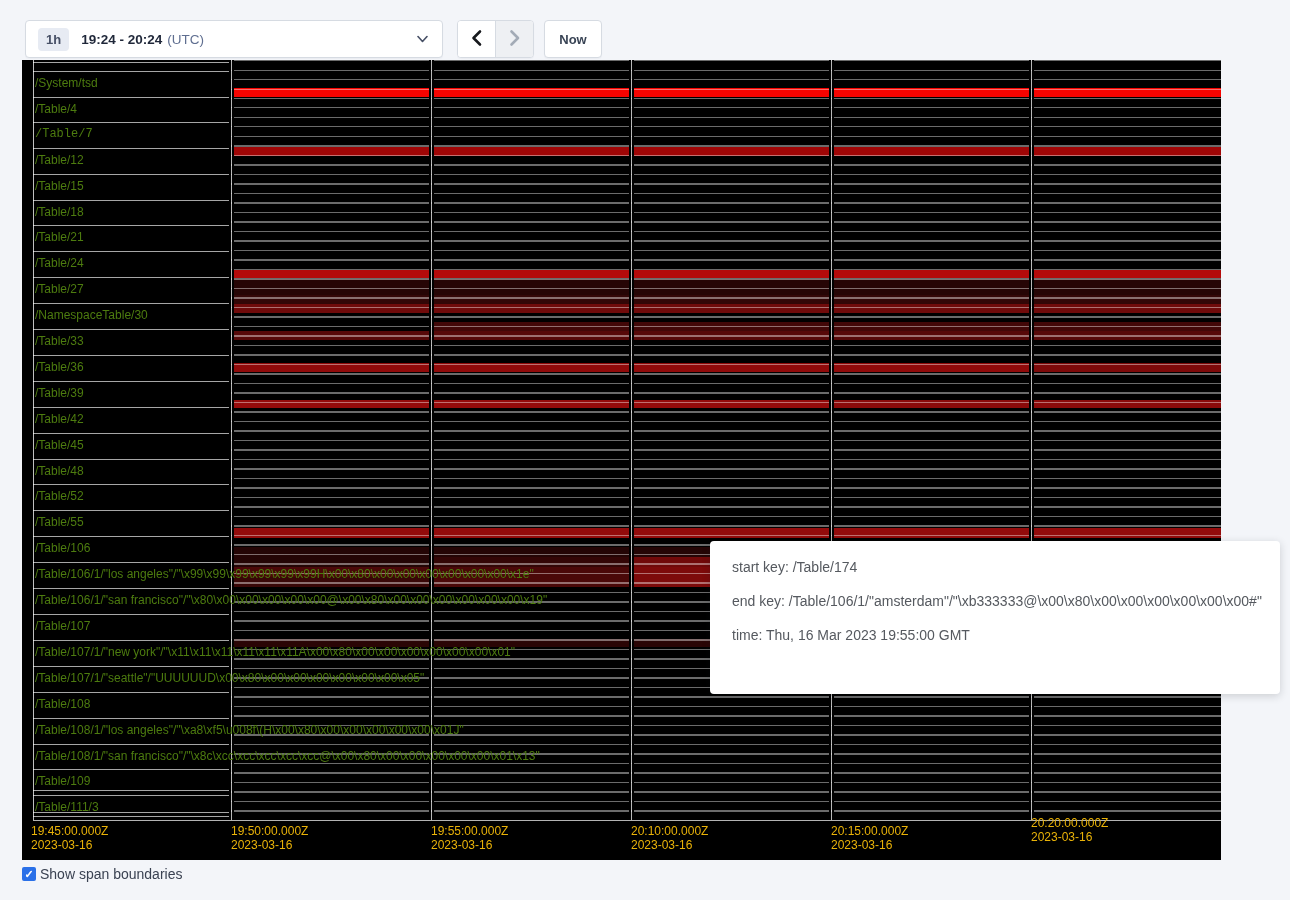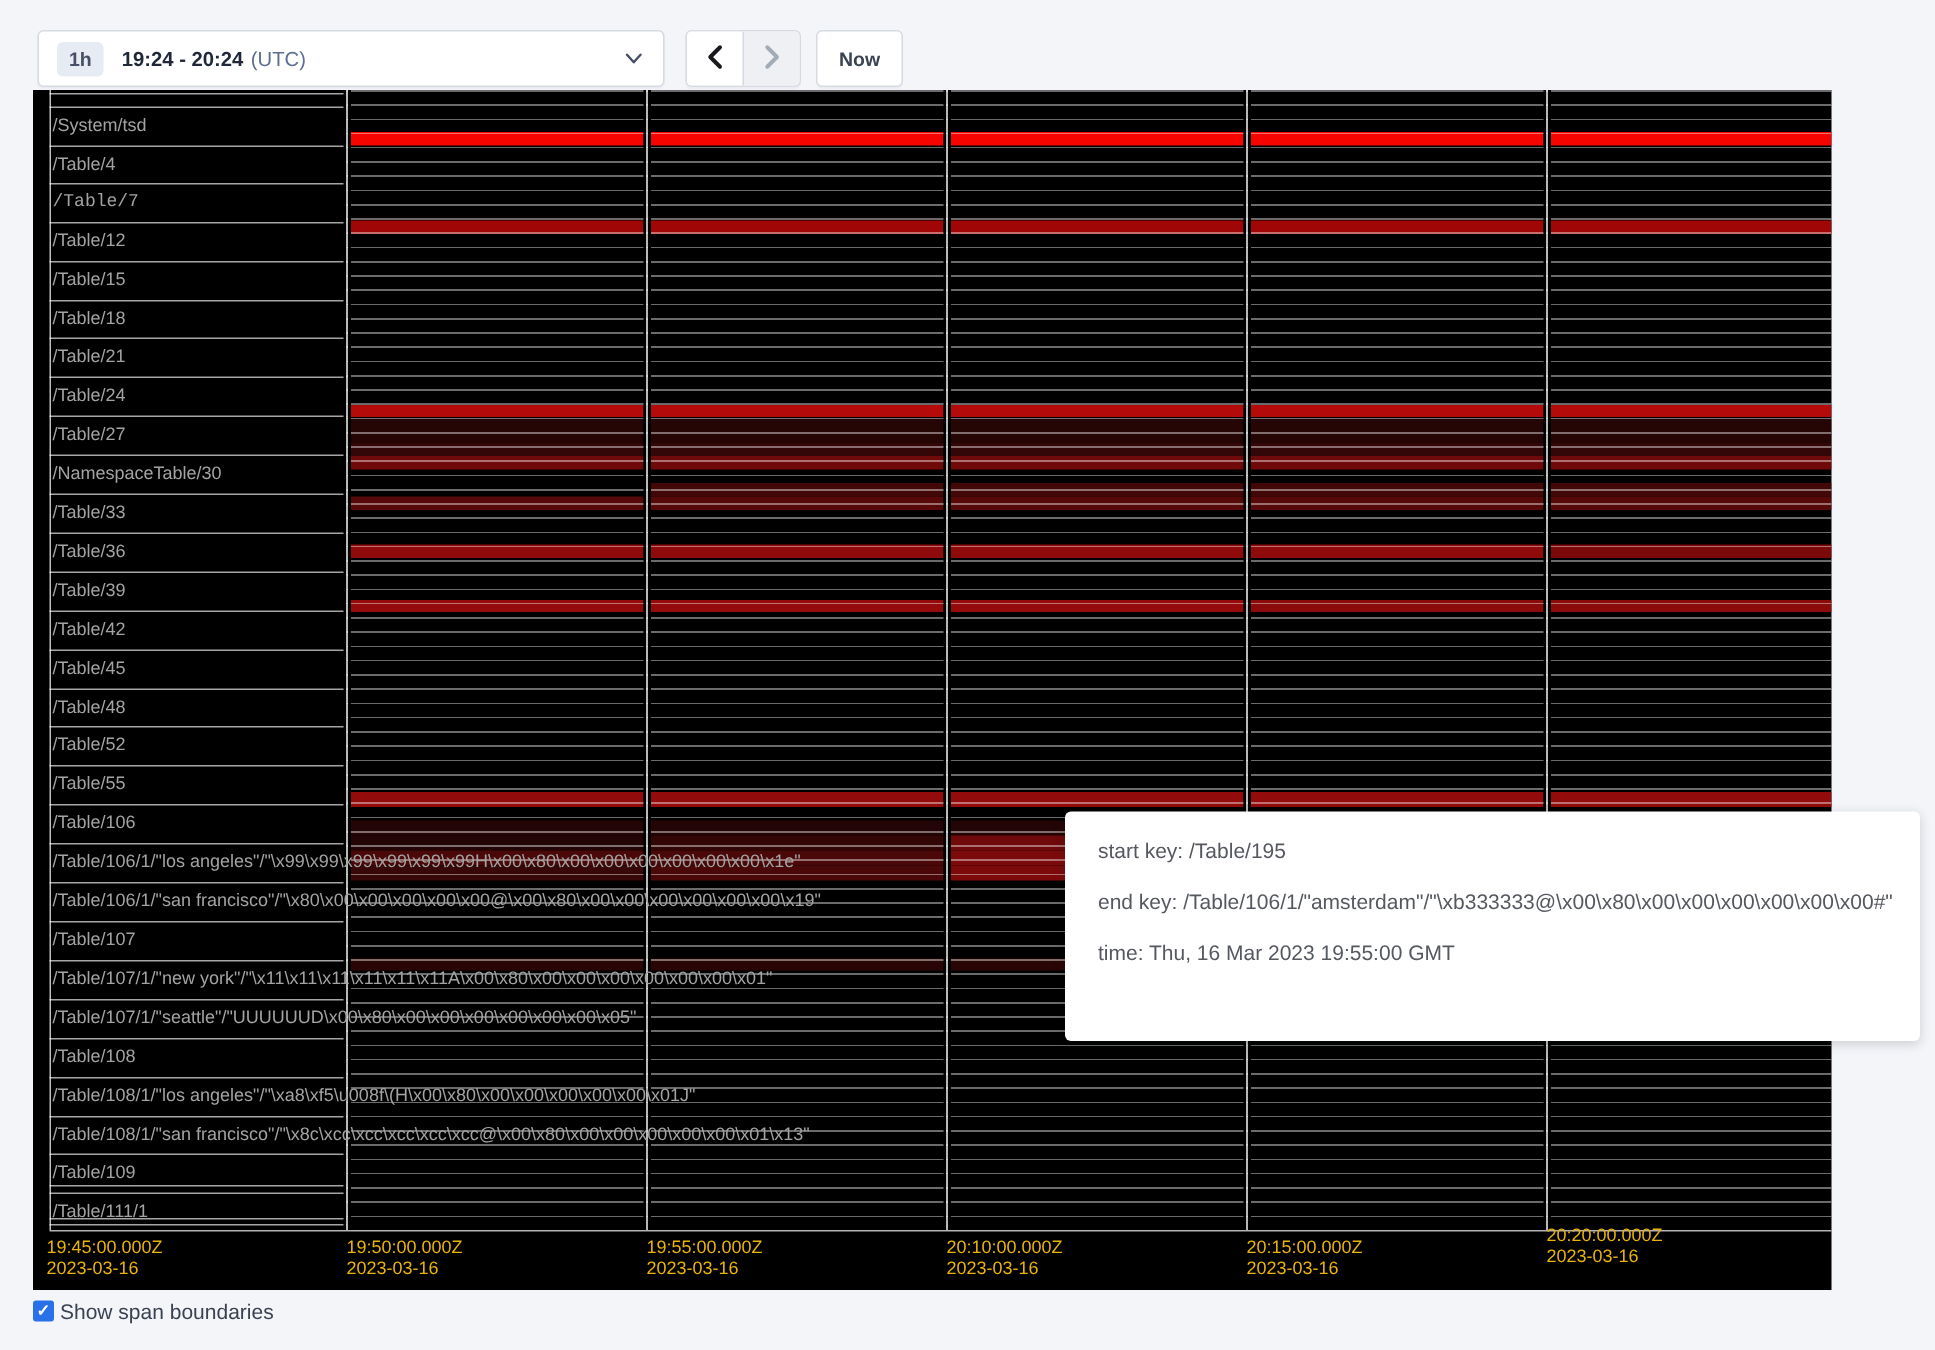--- a/index.html
+++ b/index.html
@@ -55,21 +55,21 @@
     pointer-events:none;
   }
   .kv-hline{position:absolute;left:11px;width:198px;height:1px;background:rgba(255,255,255,0.65);}
   .kv-bottomline{position:absolute;left:11px;top:760px;width:1188px;height:1px;background:rgba(255,255,255,0.7);}
   .kv-vline{position:absolute;top:0;width:1px;height:760px;background:rgba(255,255,255,0.75);}
   .kv-vsep{
     position:absolute;top:0;width:5px;height:760px;
     background:linear-gradient(to right,#000 0,#000 2px,rgba(255,255,255,0.72) 2px,rgba(255,255,255,0.72) 3px,#000 3px,#000 5px);
   }
   .kv-label{
-    position:absolute;left:13px;color:#a3a3a3;font-size:12px;line-height:16px;
+    position:absolute;left:13px;color:#4d7c0f;font-size:12px;line-height:16px;
     white-space:nowrap;letter-spacing:0;
   }
   .kv-axis{position:absolute;color:#eab308;font-size:12px;line-height:14px;white-space:nowrap;}
   
   .kv-tooltip{
     position:absolute;left:710px;top:541px;width:570px;height:153px;
     background:#ffffff;border-radius:4px;box-sizing:border-box;
     padding:9px 0 0 22px;box-shadow:0 2px 8px rgba(20,25,35,.18);
     z-index:5;
   }
@@ -262,21 +262,21 @@
     <div class="kv-label" style="top: 480px;">/Table/106</div>
     <div class="kv-label" style="top: 506px;">/Table/106/1/"los angeles"/"\x99\x99\x99\x99\x99\x99H\x00\x80\x00\x00\x00\x00\x00\x00\x1e"</div>
     <div class="kv-label" style="top: 532px;">/Table/106/1/"san francisco"/"\x80\x00\x00\x00\x00\x00@\x00\x80\x00\x00\x00\x00\x00\x00\x19"</div>
     <div class="kv-label" style="top: 558px;">/Table/107</div>
     <div class="kv-label" style="top: 584px;">/Table/107/1/"new york"/"\x11\x11\x11\x11\x11\x11A\x00\x80\x00\x00\x00\x00\x00\x00\x01"</div>
     <div class="kv-label" style="top: 610px;">/Table/107/1/"seattle"/"UUUUUUD\x00\x80\x00\x00\x00\x00\x00\x00\x05"</div>
     <div class="kv-label" style="top: 636px;">/Table/108</div>
     <div class="kv-label" style="top: 662px;">/Table/108/1/"los angeles"/"\xa8\xf5\u008f\(H\x00\x80\x00\x00\x00\x00\x00\x01J"</div>
     <div class="kv-label" style="top: 688px;">/Table/108/1/"san francisco"/"\x8c\xcc\xcc\xcc\xcc\xcc@\x00\x80\x00\x00\x00\x00\x00\x01\x13"</div>
     <div class="kv-label" style="top: 713px;">/Table/109</div>
-    <div class="kv-label" style="top: 739px;">/Table/111/1</div>
+    <div class="kv-label" style="top: 739px;">/Table/111/3</div>
     <div class="kv-axis" style="left: 9px; top: 764px;">
       <div>19:45:00.000Z</div>
       <div>2023-03-16</div>
     </div>
     <div class="kv-axis" style="left: 209px; top: 764px;">
       <div>19:50:00.000Z</div>
       <div>2023-03-16</div>
     </div>
     <div class="kv-axis" style="left: 409px; top: 764px;">
       <div>19:55:00.000Z</div>
@@ -290,21 +290,21 @@
       <div>20:15:00.000Z</div>
       <div>2023-03-16</div>
     </div>
     <div class="kv-axis" style="left: 1009px; top: 756px;">
       <div>20:20:00.000Z</div>
       <div>2023-03-16</div>
     </div>
   </div>
 
 <div class="kv-tooltip">
-  <div class="tt-line">start key: /Table/195</div>
+  <div class="tt-line">start key: /Table/174</div>
   <div class="tt-line">end key: /Table/106/1/"amsterdam"/"\xb333333@\x00\x80\x00\x00\x00\x00\x00\x00#"</div>
   <div class="tt-line">time: Thu, 16 Mar 2023 19:55:00 GMT</div>
 </div>
 
 <div class="footer-row">
   <span class="cbx">
       <span class="tick">✓</span>
     </span>
   <span class="cbx-label">Show span boundaries</span>
 </div>

